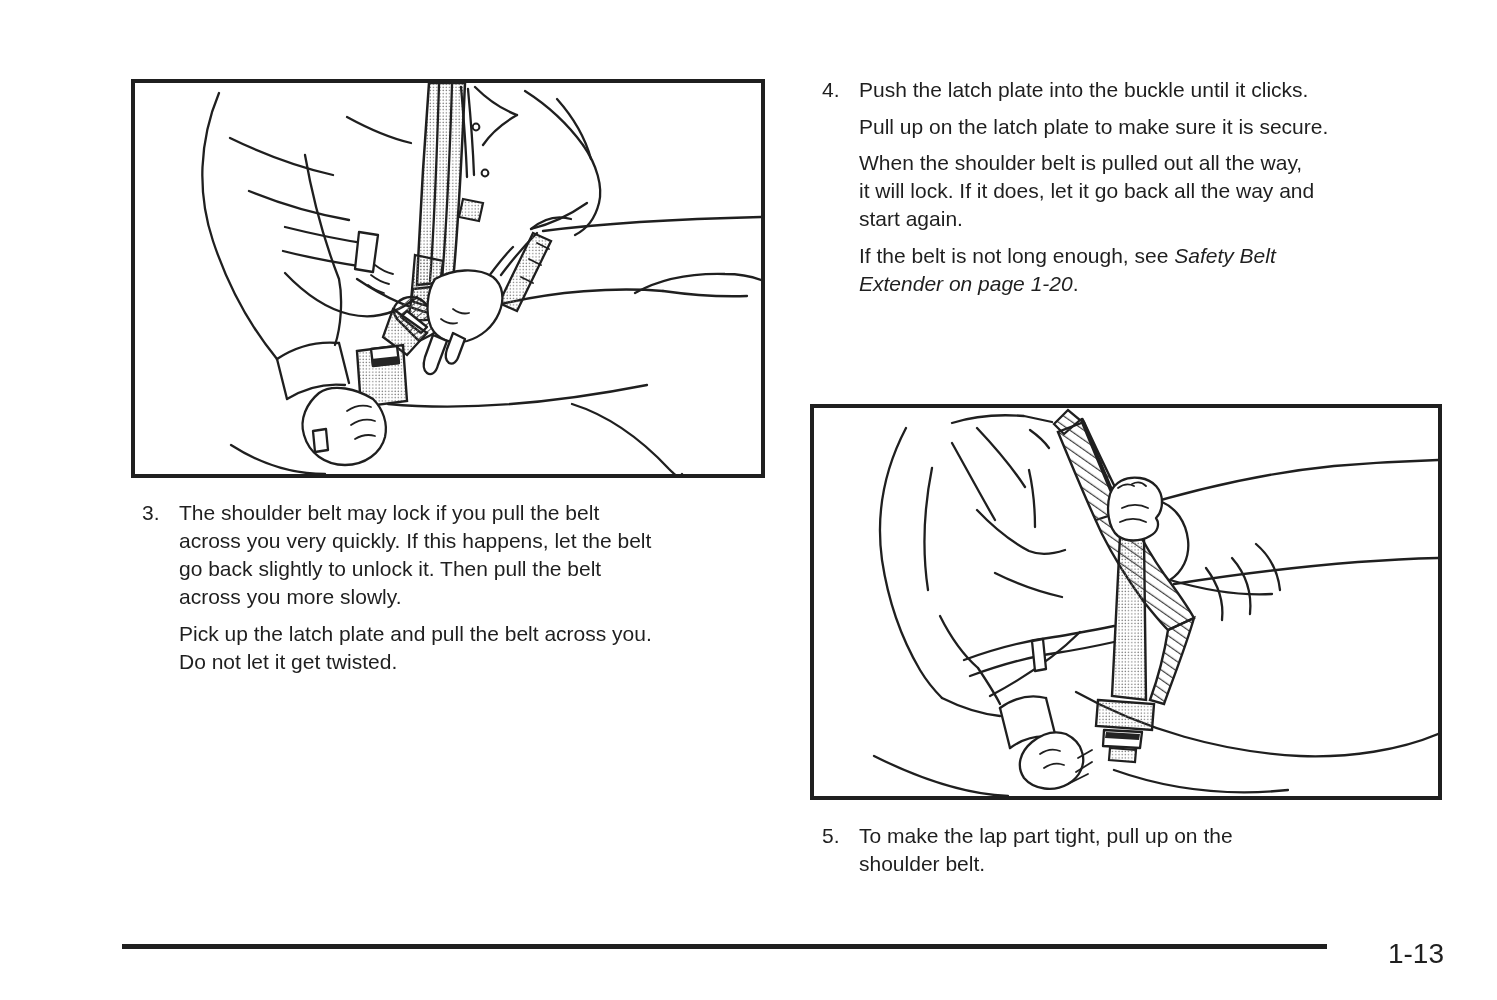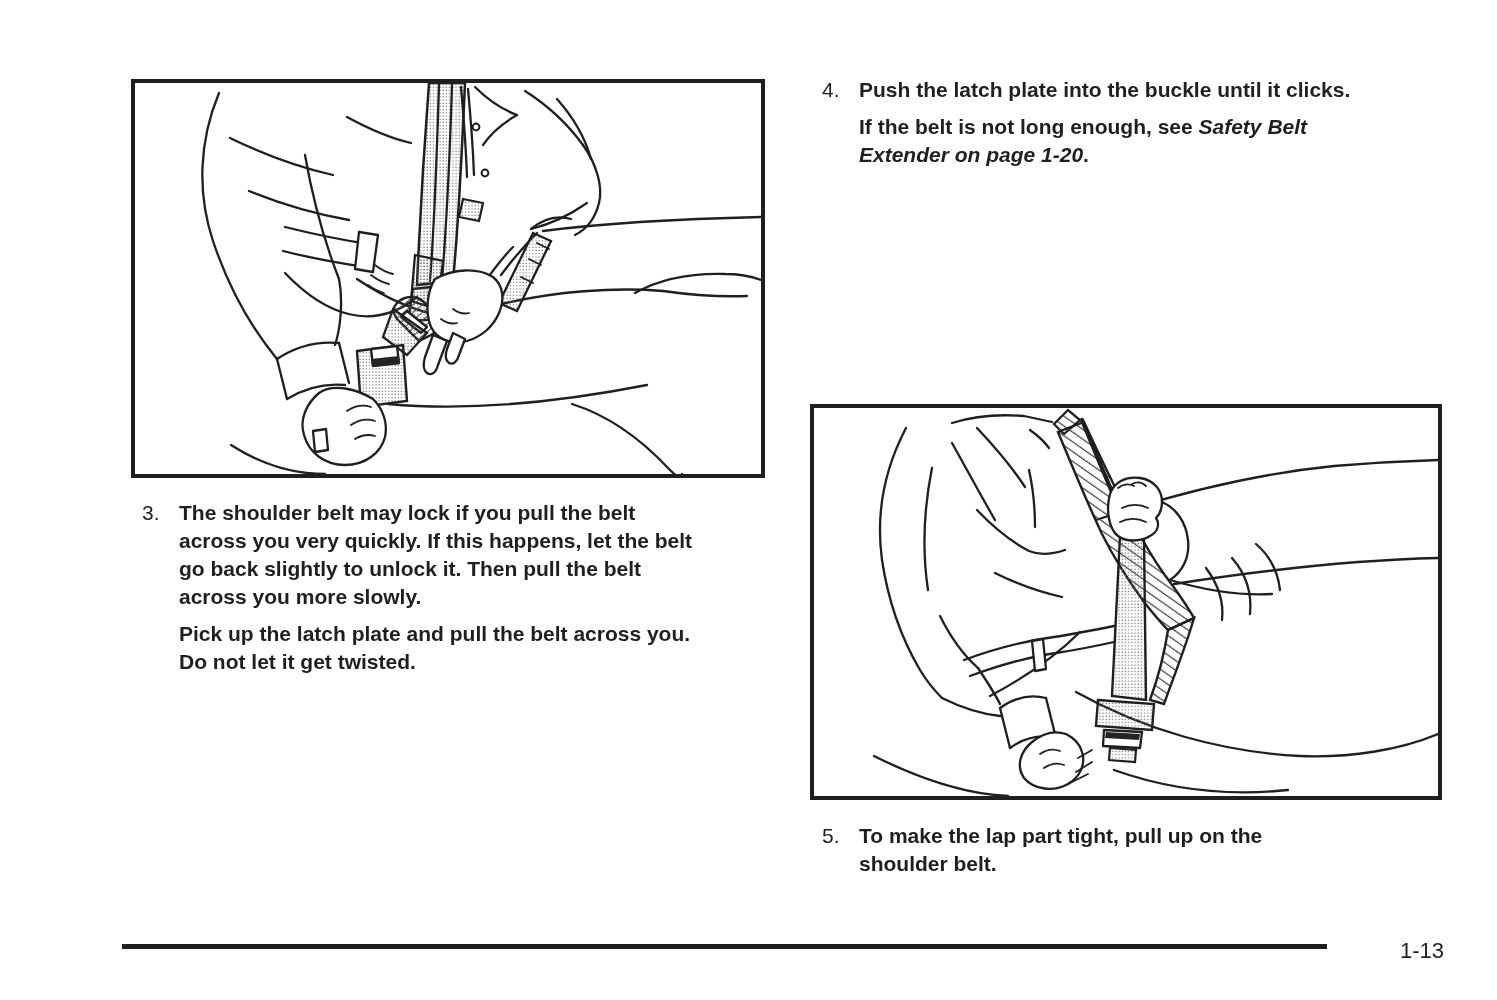--- a/index.html
+++ b/index.html
@@ -12,26 +12,26 @@
     position:absolute;margin:0;padding:0;background:#ffffff;
     border:4px solid #1f1f1f;box-sizing:border-box;
   }
   .figure-box svg{display:block;width:100%;height:100%;}
   .step{
     position:absolute;display:flex;align-items:flex-start;
     font-size:21px;line-height:28px;
   }
   .step-num{flex:none;width:37px;}
   .step-body{flex:1;}
-  .step-body p{margin:0 0 8.5px 0;white-space:pre-line;font-weight:bold;}
+  .step-body p{margin:0 0 8.5px 0;white-space:pre-line;}
   .step-body p:last-child{margin-bottom:0;}
   .italic{font-style:italic;}
   .footer-rule{position:absolute;background:#1f1f1f;}
   .page-number{
-    position:absolute;font-size:22px;text-align:right;
+    position:absolute;font-size:28px;text-align:right;
   }
   
   .ln{fill:none;stroke:#1f1f1f;stroke-width:2.3;stroke-linecap:round;stroke-linejoin:round;}
   .ln-thin{fill:none;stroke:#1f1f1f;stroke-width:1.8;stroke-linecap:round;stroke-linejoin:round;}
   .ln-heavy{fill:none;stroke:#1f1f1f;stroke-width:4.2;stroke-linecap:round;stroke-linejoin:round;}
   .white-fill{fill:#ffffff;stroke:#1f1f1f;stroke-width:2.3;stroke-linejoin:round;}
 </style>
 </head>
 <body>
 
@@ -134,20 +134,24 @@
 across you more slowly.</p>
     <p>Pick up the latch plate and pull the belt across you.
 Do not let it get twisted.</p>
   </div>
 </div>
 
 <div class="step" style="left:822px;top:76px;width:660px;">
   <span class="step-num">4.</span>
   <div class="step-body">
     <p>Push the latch plate into the buckle until it clicks.</p>
+    <p>Pull up on the latch plate to make sure it is secure.</p>
+    <p>When the shoulder belt is pulled out all the way,
+it will lock. If it does, let it go back all the way and
+start again.</p>
     <p><span>If the belt is not long enough, see </span><span class="italic">Safety Belt
 Extender on page 1-20</span><span>.</span></p>
   </div>
 </div>
 
 <figure class="figure-box" style="left:810px;top:404px;width:632px;height:396px;">
   <svg viewBox="0 0 624 388" preserveAspectRatio="none">
     <defs>
       <pattern id="stip2" width="3.2" height="3.2" patternUnits="userSpaceOnUse">
         <circle cx="1" cy="1" r="0.7" fill="#6e6e6e"></circle>

